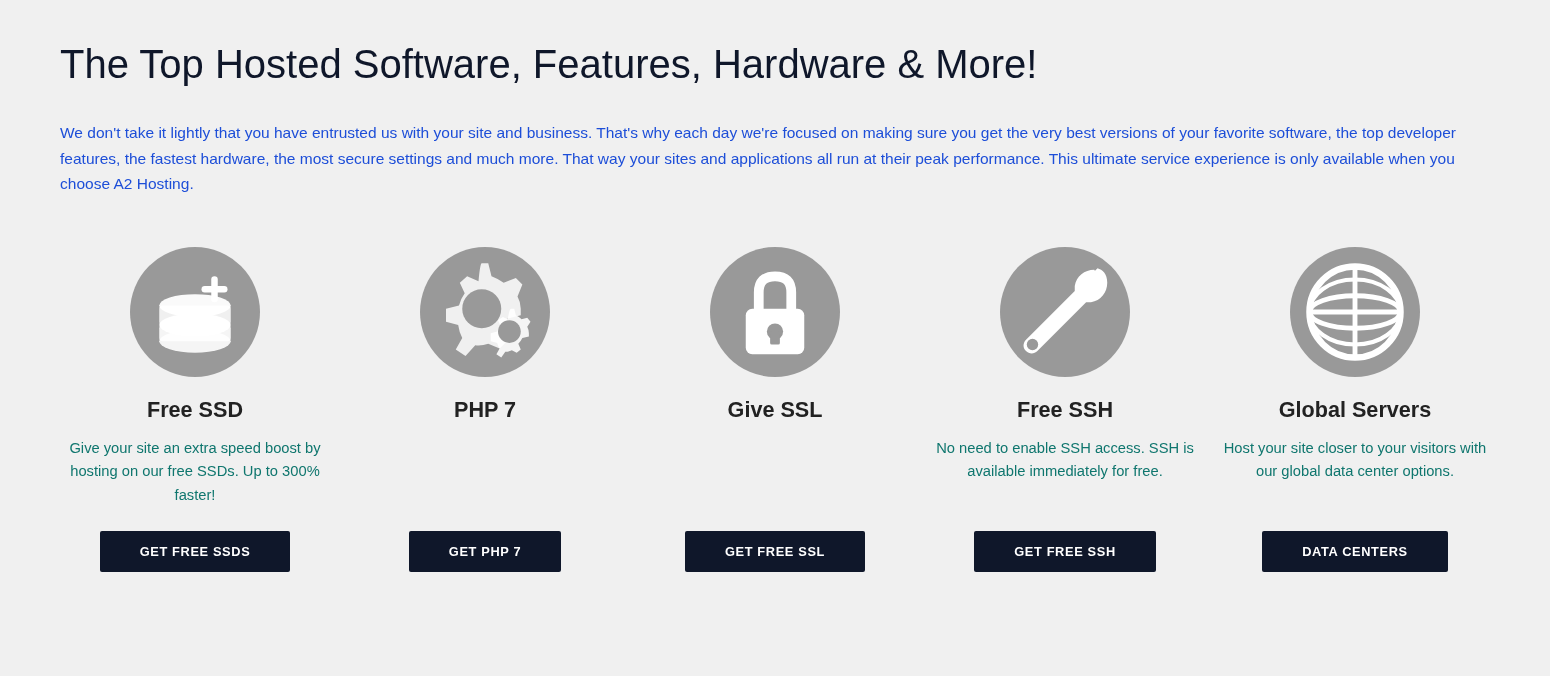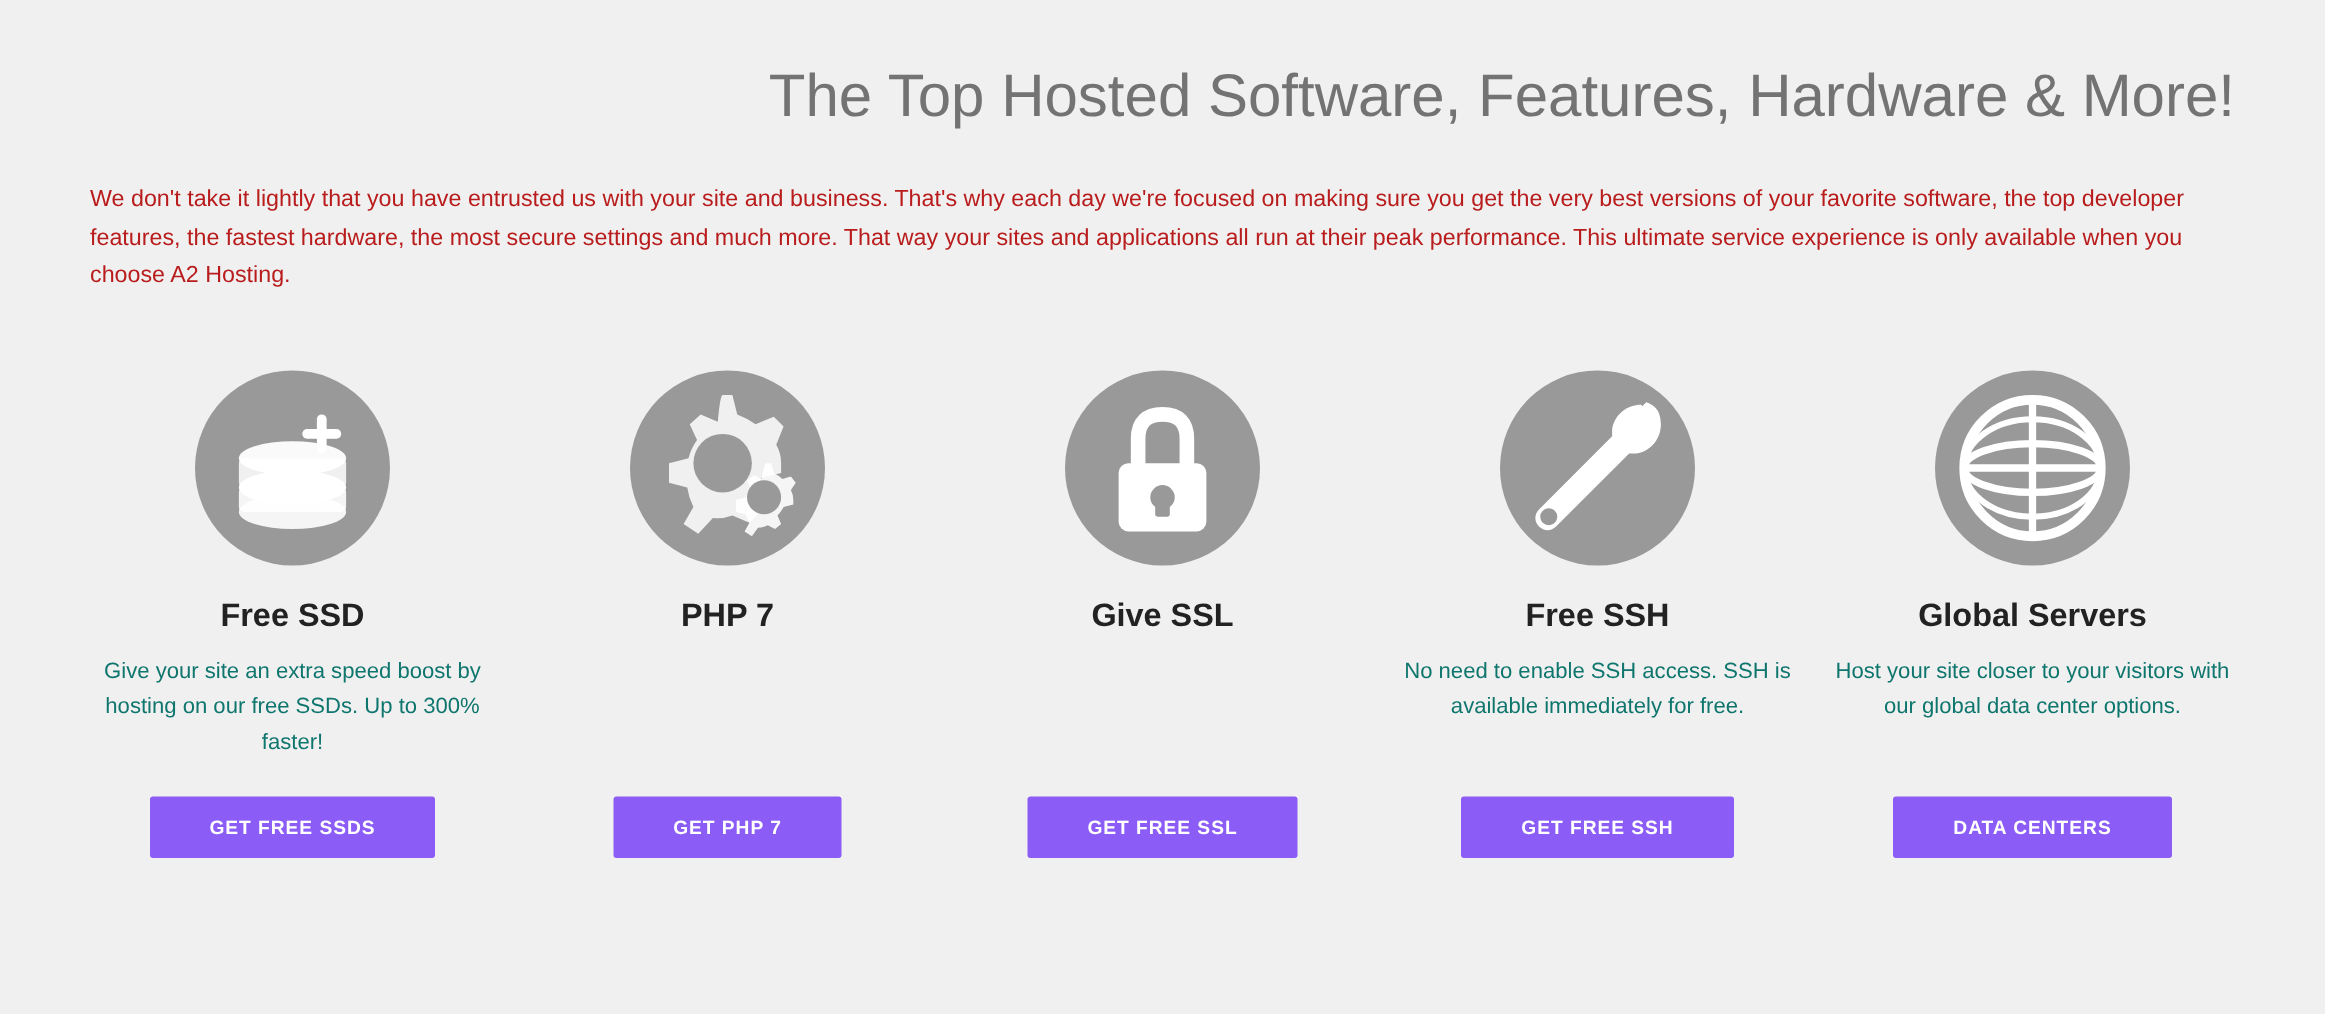--- a/index.html
+++ b/index.html
@@ -7,30 +7,30 @@
       background-color: #f0f0f0;
       font-family: Arial, Helvetica, sans-serif;
       color: #333;
     }
     .page-wrapper {
       max-width: 1550px;
       margin: 0 auto;
       padding: 40px 60px 60px 60px;
     }
     .main-title {
-      text-align: right;
+      text-align: left;
       font-size: 2.5rem;
       font-weight: 300;
-      color: #737373;
+      color: #0f172a;
       margin-bottom: 24px;
       line-height: 1.2;
     }
     .description {
       font-size: 0.97rem;
-      color: #b91c1c;
+      color: #1d4ed8;
       line-height: 1.65;
       margin-bottom: 50px;
       max-width: 100%;
       margin-top: 32px;
     }
     .features-grid {
       display: flex;
       justify-content: space-between;
       gap: 20px;
     }
@@ -58,21 +58,21 @@
       margin-bottom: 14px;
     }
     .feature-desc {
       font-size: 0.92rem;
       color: #0f766e;
       line-height: 1.6;
       margin-bottom: 24px;
       flex: 1;
     }
     .cta-button {
-      background-color: #8b5cf6;
+      background-color: #0f172a;
       color: white;
       border: none;
       padding: 13px 40px;
       font-size: 0.8rem;
       font-weight: 700;
       letter-spacing: 0.05em;
       text-transform: uppercase;
       cursor: pointer;
       border-radius: 2px;
       margin-top: auto;

